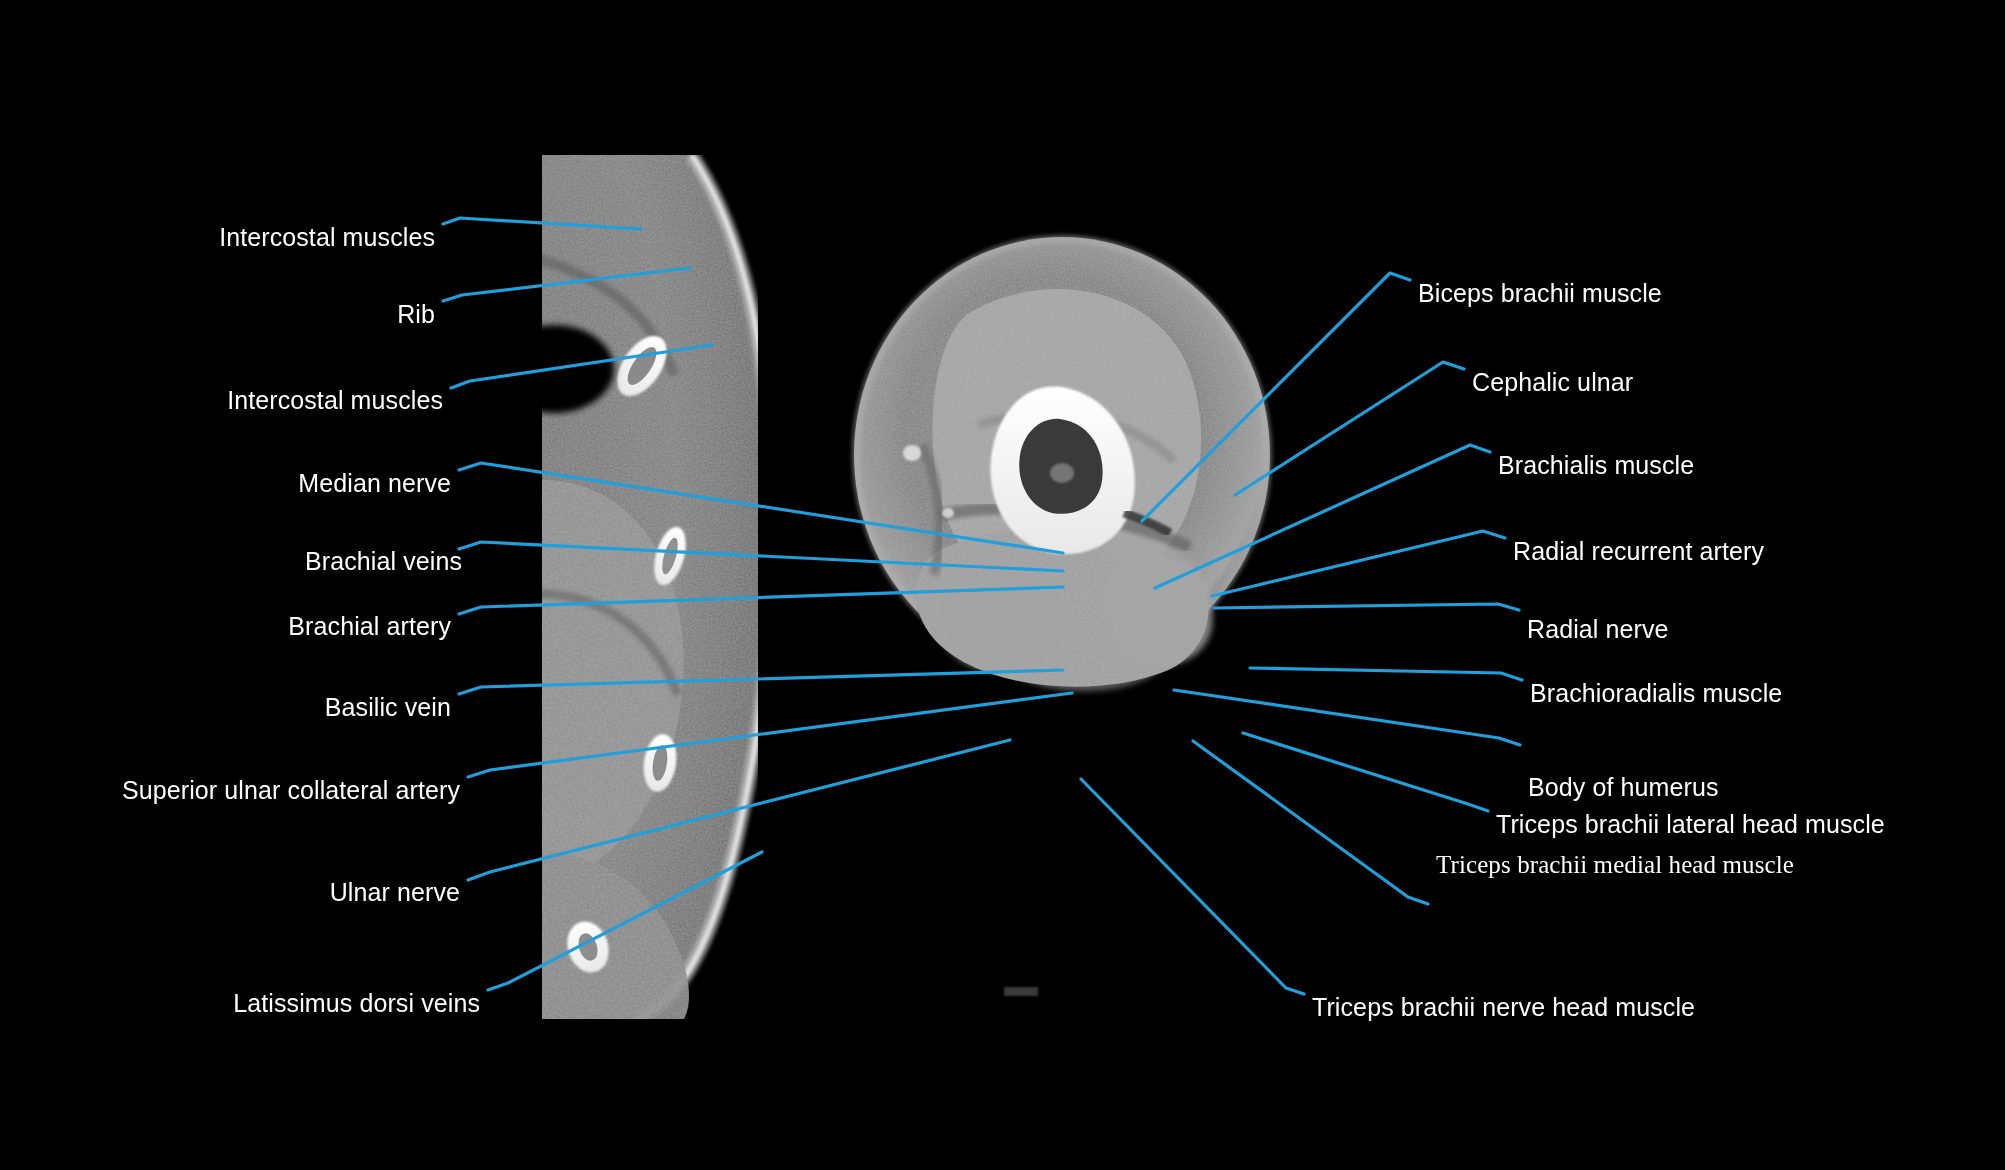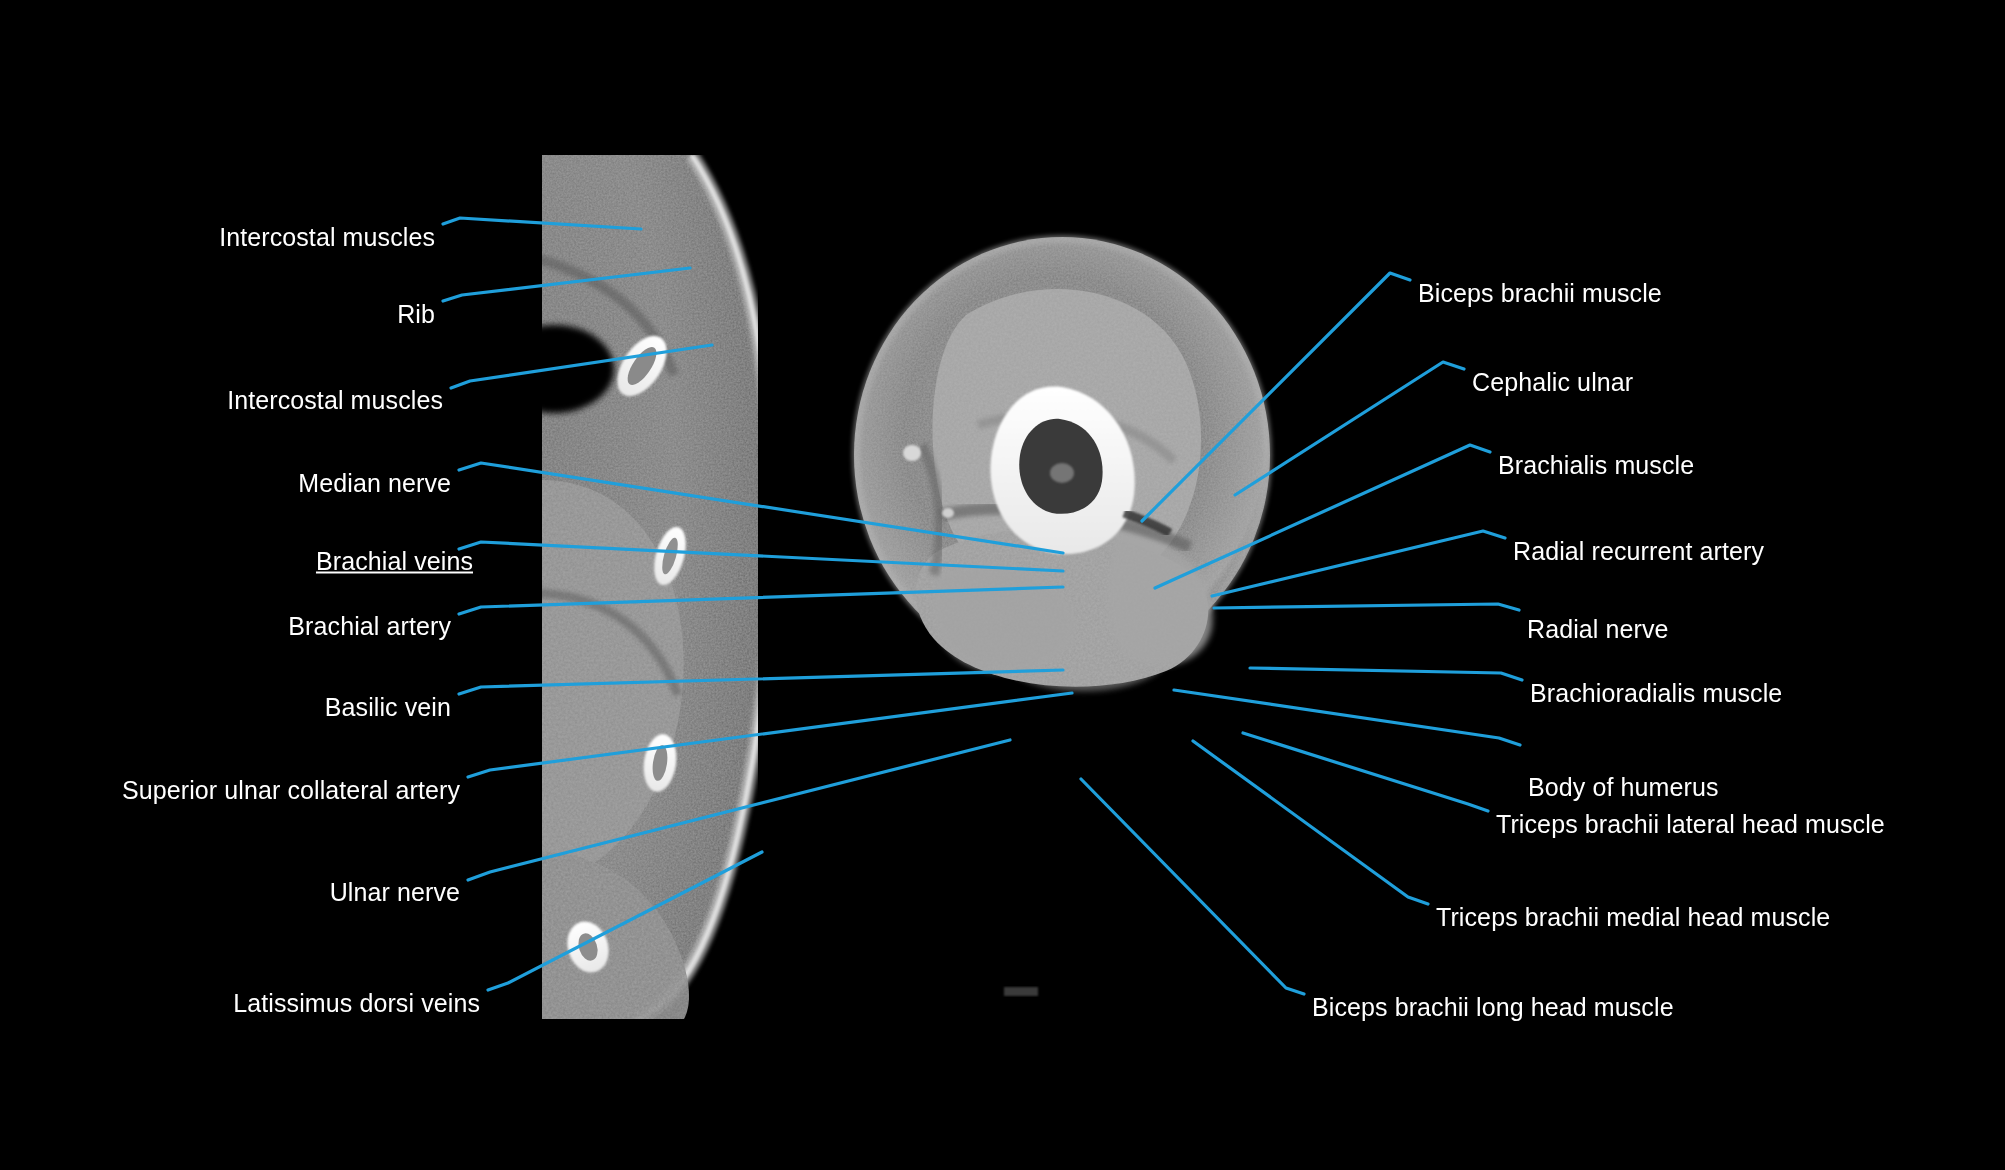--- a/index.html
+++ b/index.html
@@ -206,33 +206,33 @@
         <path d="M 1428,904 L 1408,897 L 1193,741" stroke="#1f9fdb"></path>
         <path d="M 1304,994 L 1286,988 L 1081,779" stroke="#1f9fdb"></path>
       </g>
   </svg>
 
   <div id="labels-left">
       <div class="lbl l" style="left: 435px; top: 237px;">Intercostal muscles</div>
       <div class="lbl l" style="left: 435px; top: 314px;">Rib</div>
       <div class="lbl l" style="left: 443px; top: 400px;">Intercostal muscles</div>
       <div class="lbl l" style="left: 451px; top: 483px;">Median nerve</div>
-      <div class="lbl l" style="left: 473px; top: 561px; text-decoration: underline;">Brachial veins</div>
+      <div class="lbl l" style="left: 462px; top: 561px;">Brachial veins</div>
       <div class="lbl l" style="left: 451px; top: 626px; text-align: right;">Brachial artery</div>
       <div class="lbl l" style="left: 451px; top: 707px;">Basilic vein</div>
       <div class="lbl l" style="left: 460px; top: 790px;">Superior ulnar collateral artery</div>
       <div class="lbl l" style="left: 460px; top: 892px;">Ulnar nerve</div>
       <div class="lbl l" style="left: 480px; top: 1003px;">Latissimus dorsi veins</div>
     </div>
   <div id="labels-right">
       <div class="lbl r" style="left: 1418px; top: 293px;">Biceps brachii muscle</div>
       <div class="lbl r" style="left: 1472px; top: 382px;">Cephalic ulnar</div>
       <div class="lbl r" style="left: 1498px; top: 465px;">Brachialis muscle</div>
       <div class="lbl r" style="left: 1513px; top: 551px;">Radial recurrent artery</div>
       <div class="lbl r" style="left: 1527px; top: 623px; margin-top: 6px;">Radial nerve</div>
       <div class="lbl r" style="left: 1530px; top: 693px;">Brachioradialis muscle</div>
       <div class="lbl r" style="left: 1528px; top: 758px; margin-top: 29px;">Body of humerus</div>
       <div class="lbl r" style="left: 1496px; top: 824px;">Triceps brachii lateral head muscle</div>
-      <div class="lbl r" style="left: 1436px; top: 917px;">Triceps brachii medial head muscle</div>
-      <div class="lbl r" style="left: 1312px; top: 1007px;">Biceps brachii long head muscle</div>
+      <div class="lbl r" style="left: 1436px; top: 864px; font-family: Liberation Serif, serif;">Triceps brachii medial head muscle</div>
+      <div class="lbl r" style="left: 1312px; top: 1007px;">Triceps brachii nerve head muscle</div>
     </div>
 
 </div>
 
 </body></html>

